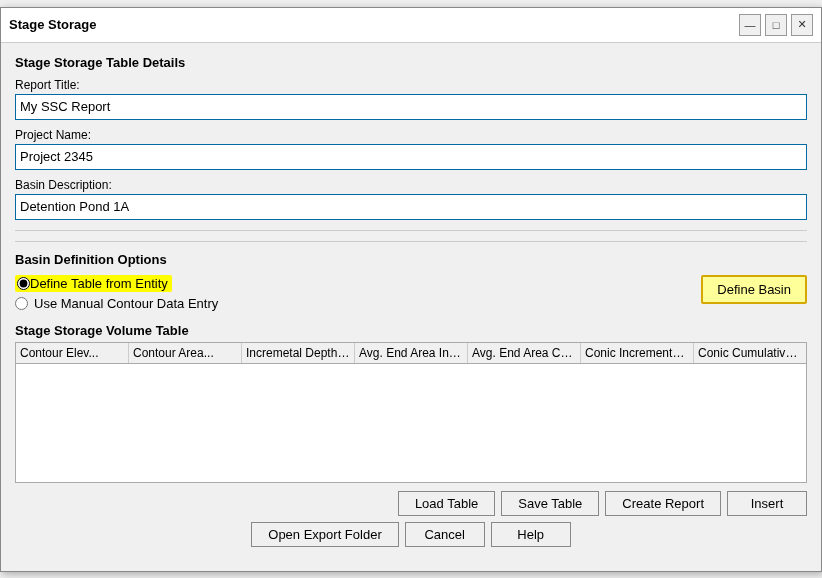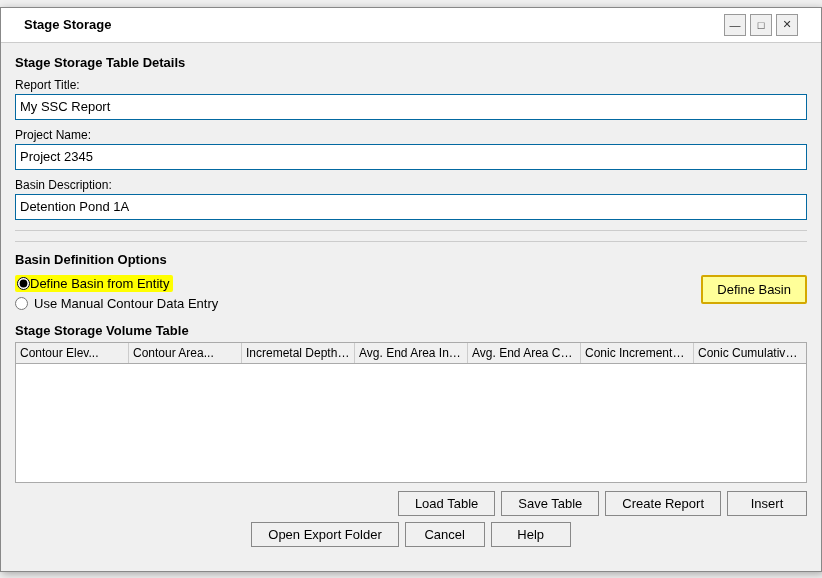--- a/index.html
+++ b/index.html
@@ -13,21 +13,21 @@
       min-height: 100vh;
     }
     .window {
       width: 822px;
       background: #f0f0f0;
       border: 1px solid #888;
       box-shadow: 2px 2px 8px rgba(0,0,0,0.3);
     }
     .title-bar {
       background: #fff;
-      padding: 6px 23px;
+      padding: 6px 8px;
       display: flex;
       align-items: center;
       justify-content: space-between;
       border-bottom: 1px solid #ccc;
       user-select: none;
     }
     .title-bar-text {
       font-weight: 600;
       font-size: 13px;
       color: #000;
@@ -227,21 +227,21 @@
     <div class="divider"></div>
 
     
     <div class="basin-section">
       <div class="section-title">Basin Definition Options</div>
       <div class="basin-row">
         <div class="basin-left">
           <label class="radio-item">
             <span class="radio-item-highlight-container">
               <input type="radio" name="basin_def" checked="" style="">
-              <span>Define Basin from Entity</span>
+              <span>Define Table from Entity</span>
             </span>
           </label>
           <label class="radio-item">
             <input type="radio" name="basin_def" style="">
             <span>Use Manual Contour Data Entry</span>
           </label>
         </div>
         <button class="define-basin-btn">Define Basin</button>
       </div>
     </div>

